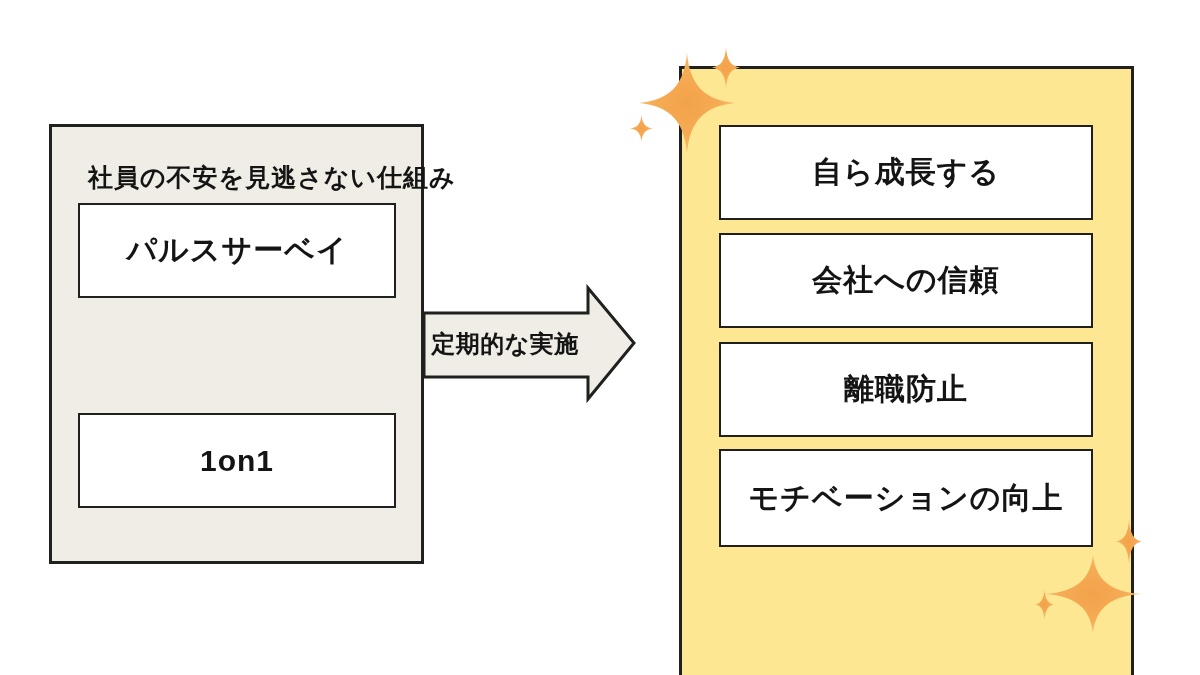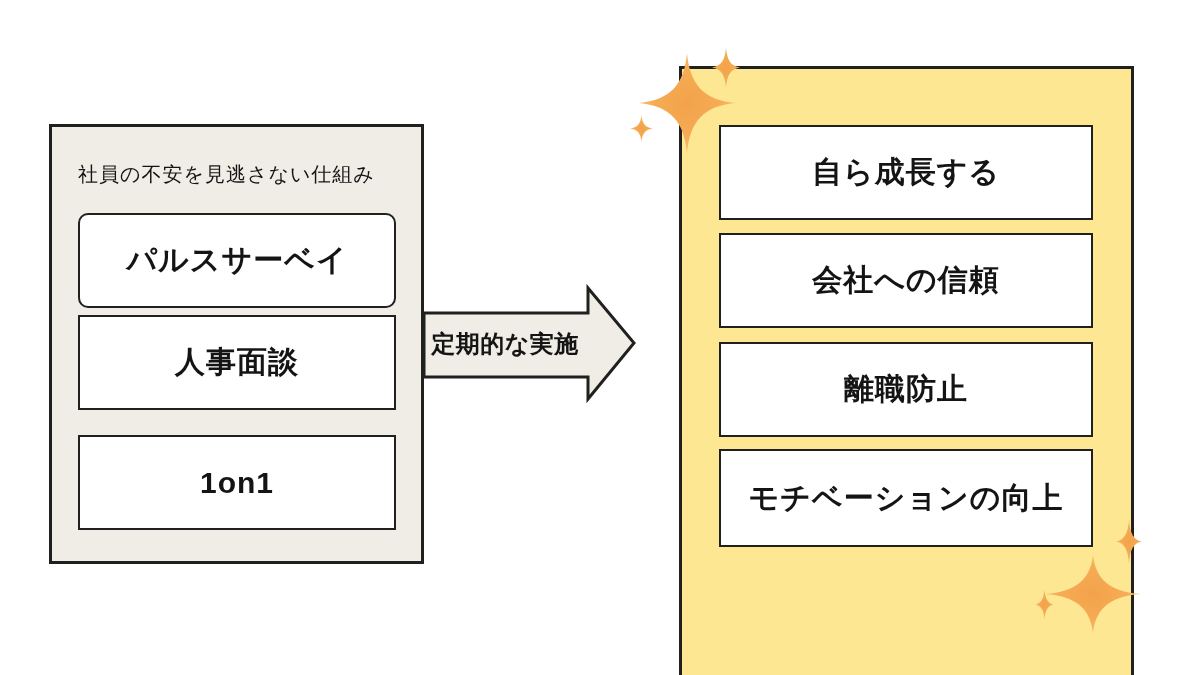--- a/index.html
+++ b/index.html
@@ -25,34 +25,34 @@
   }
   .canvas{position:absolute;left:0;top:0;width:1200px;height:675px;}
 
   
   .left-panel{
     position:absolute;left:49px;top:124px;width:375px;height:440px;
     background:var(--panel-fill);
     border:3px solid var(--panel-border);
   }
   .left-panel-title{
-    position:absolute;left:26px;top:34px;
-    font-size:20px;font-weight:normal;letter-spacing:1px;white-space:nowrap;
+    position:absolute;left:36px;top:34px;
+    font-size:25px;font-weight:bold;letter-spacing:1px;white-space:nowrap;
   }
   .card{
     position:absolute;
     background:var(--card-fill);
     border:2px solid var(--card-border);
     display:flex;align-items:center;justify-content:center;
     font-size:30px;font-weight:bold;letter-spacing:1px;white-space:nowrap;
   }
   .left-card{left:26px;width:318px;height:95px;}
-  .left-card-0{top:86px;border-radius:10px;}
+  .left-card-0{top:76px;}
   .left-card-1{top:188px;}
-  .left-card-2{top:308px;}
+  .left-card-2{top:286px;}
 
   
   .arrow-svg{position:absolute;left:420px;top:284px;width:220px;height:120px;}
   .arrow-label{
     position:absolute;left:424px;top:332px;width:162px;height:24px;
     display:flex;align-items:center;justify-content:center;
     font-size:24px;font-weight:bold;letter-spacing:0.5px;white-space:nowrap;
   }
 
   
@@ -91,23 +91,20 @@
       <path id="sparkPath" d="M50 0 C53 32 68 47 100 50 C68 53 53 68 50 100 C47 68 32 53 0 50 C32 47 47 32 50 0 Z"></path>
     </defs>
   </svg>
 
   <section class="left-panel">
     <h2 class="left-panel-title">社員の不安を見逃さない仕組み</h2>
 
     <div class="card left-card left-card-0">
       <span>パルスサーベイ</span>
     </div>
-    <div class="card left-card left-card-1">
-      <span>人事面談</span>
-    </div>
     <div class="card left-card left-card-2">
       <span>1on1</span>
     </div>
   </section>
 
   <svg class="arrow-svg" viewBox="0 0 220 120" preserveAspectRatio="none">
     <polygon points="4,29 168,29 168,4 214,59 168,115 168,93 4,93" style="fill:var(--panel-fill);stroke:var(--panel-border);stroke-width:3;stroke-linejoin:miter"></polygon>
   </svg>
   <div class="arrow-label">定期的な実施</div>
 

